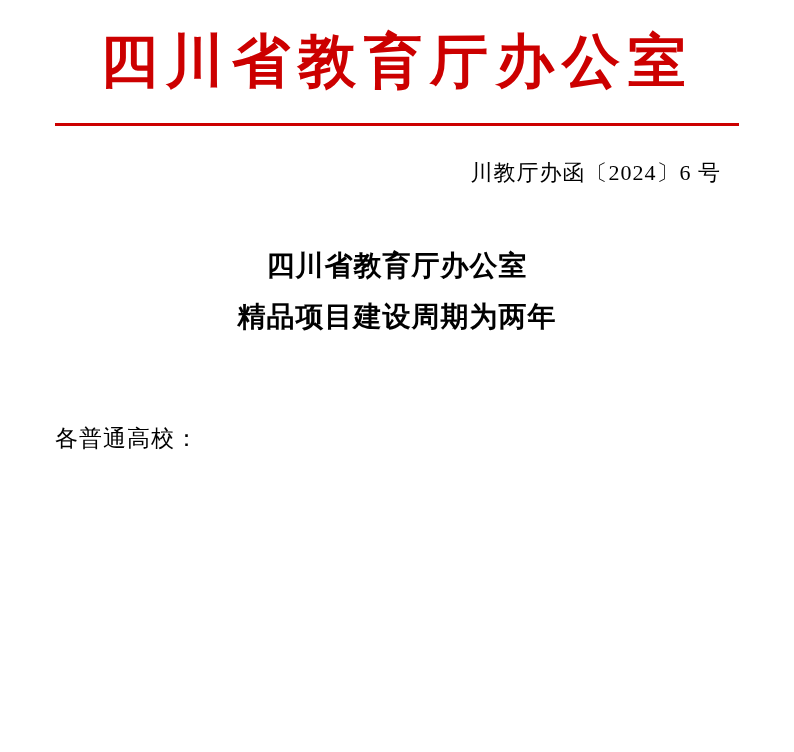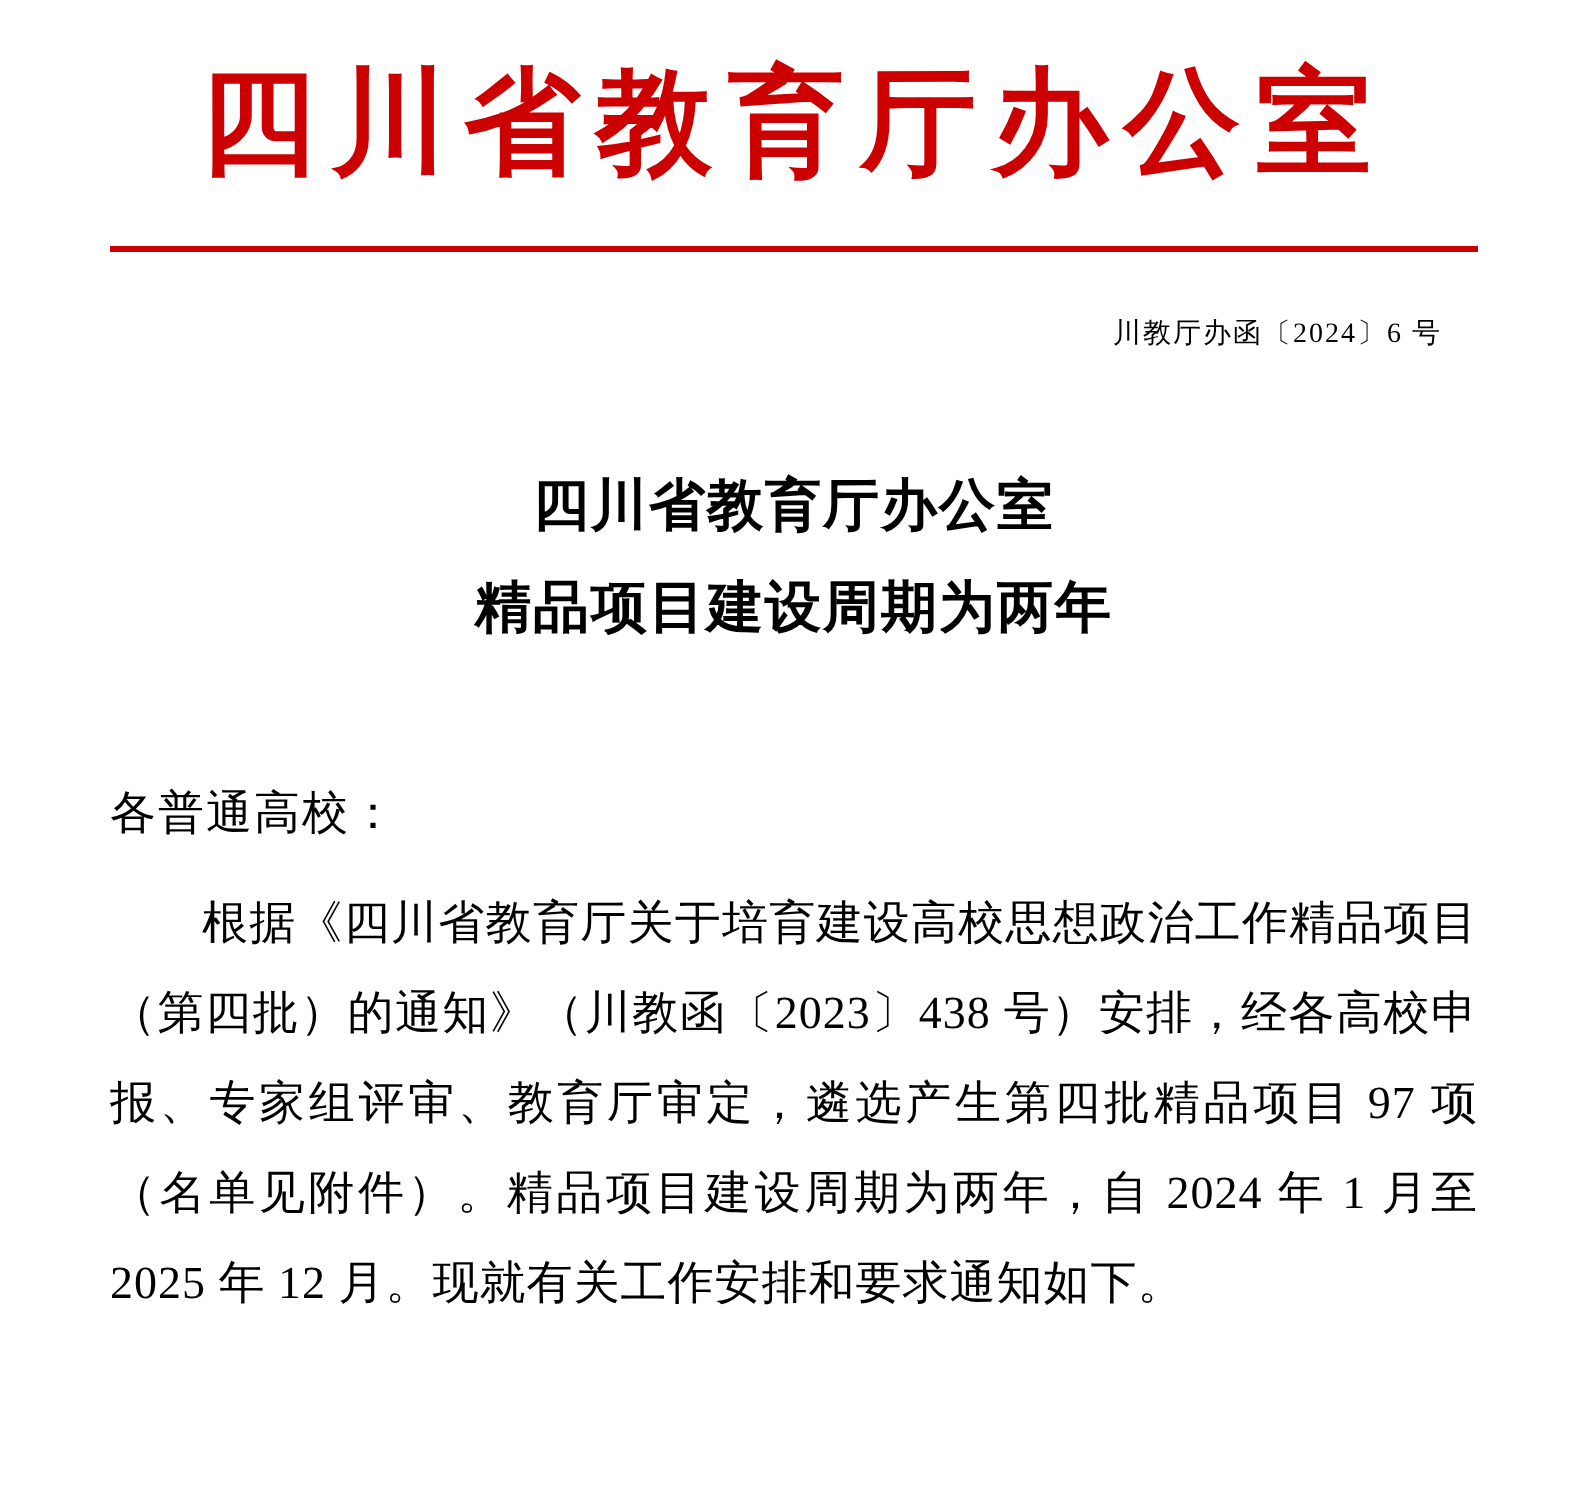--- a/index.html
+++ b/index.html
@@ -36,37 +36,37 @@
   }
   .letterhead-rule {
     margin-top: 28px;
     height: 3px;
     background: #cc0000;
     width: 100%;
   }
   .doc-number {
     margin-top: 32px;
     text-align: right;
-    font-size: 14px;
+    font-size: 22px;
     letter-spacing: 1px;
     padding-right: 18px;
   }
   .title-block {
     margin-top: 52px;
     text-align: center;
     font-weight: bold;
     font-size: 28px;
     line-height: 1.85;
     letter-spacing: 1px;
   }
   .title-block .line {
     white-space: nowrap;
   }
   .salutation {
-    margin-top: 60px;
+    margin-top: 80px;
     font-size: 23px;
     letter-spacing: 1px;
   }
   .body-text {
     margin-top: 18px;
     font-size: 23px;
     line-height: 1.95;
     text-align: justify;
     text-justify: inter-ideograph;
     text-indent: 2em;
@@ -85,15 +85,14 @@
 
   <div class="doc-number">川教厅办函〔2024〕6 号</div>
 
   <div class="title-block">
     <div class="line">四川省教育厅办公室</div>
     <div class="line">精品项目建设周期为两年</div>
   </div>
 
   <div class="salutation">各普通高校：</div>
 
-  <div class="body-text">根据《四川省教育厅关于培育建设高校思想政治工作精品项目（第四批）的通知》（川教函〔2023〕438 号）安排，经各高校申报、专家组评审、教育厅审定，遴选产生第四批精品项目 97 项（名单见附件）。精品项目建设周期为两年，自 2024 年 1 月至 2025 年 12 月。现就有关工作安排和要求通知如下。</div>
 
 </div>
 
 </body></html>

